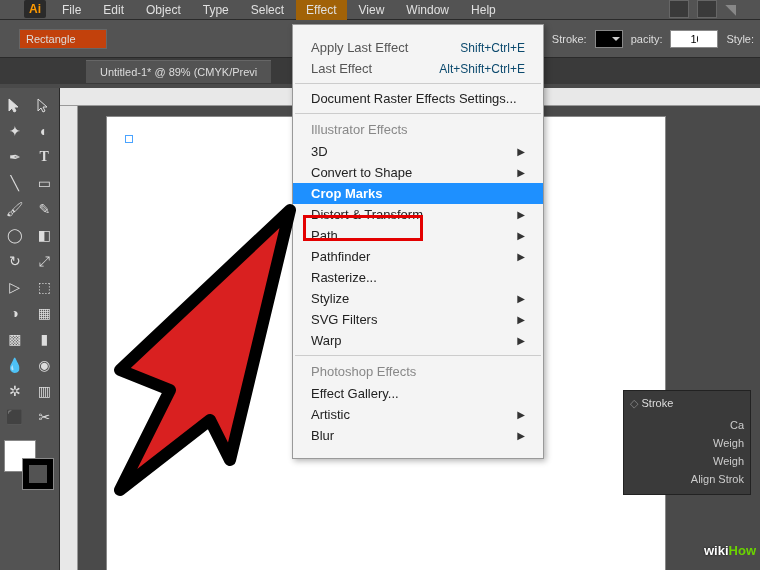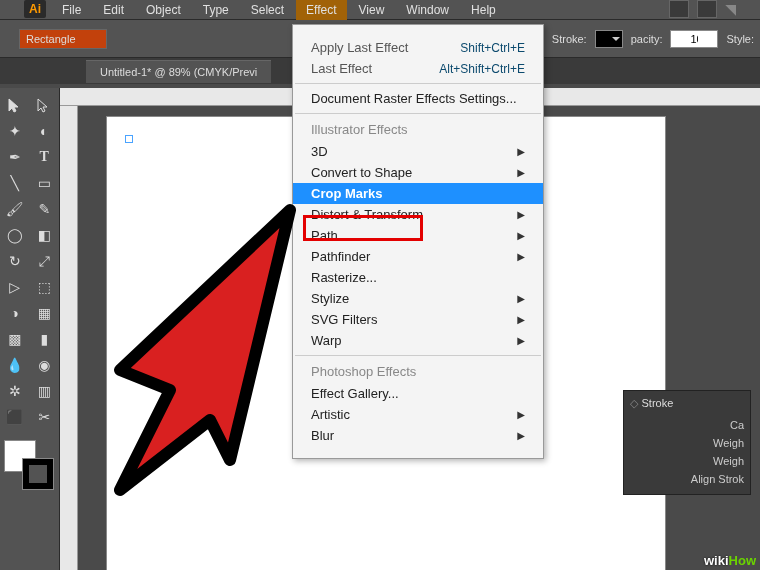--- a/index.html
+++ b/index.html
@@ -61,21 +61,21 @@
   
   
   .big-arrow { position: absolute; left: 60px; top: 160px; z-index: 200; pointer-events: none; }
   
   
   .right-panel { position: absolute; right: 9px; top: 390px; width: 128px; background: #3a3a3a; border: 1px solid #222; padding: 6px; z-index: 50; }
   .rp-title { color: #ddd; font-size: 11px; margin-bottom: 6px; }
   .rp-row { color: #ccc; font-size: 11px; text-align: right; padding: 3px 0; }
   
   
-  .watermark { position: absolute; right: 4px; bottom: 2px; font-size: 13px; font-weight: bold; z-index: 300; }
+  .watermark { position: absolute; right: 4px; bottom: 12px; font-size: 13px; font-weight: bold; z-index: 300; }
   .wm-w { color: #fff; text-shadow: 0 0 2px #000; }
   .wm-h { color: #6bd400; }
 </style>
 </head>
 <body>
 
 <div class="menubar">
   <div class="ai-logo">Ai</div>
   <div class="menu-item">File</div>
   <div class="menu-item">Edit</div>

